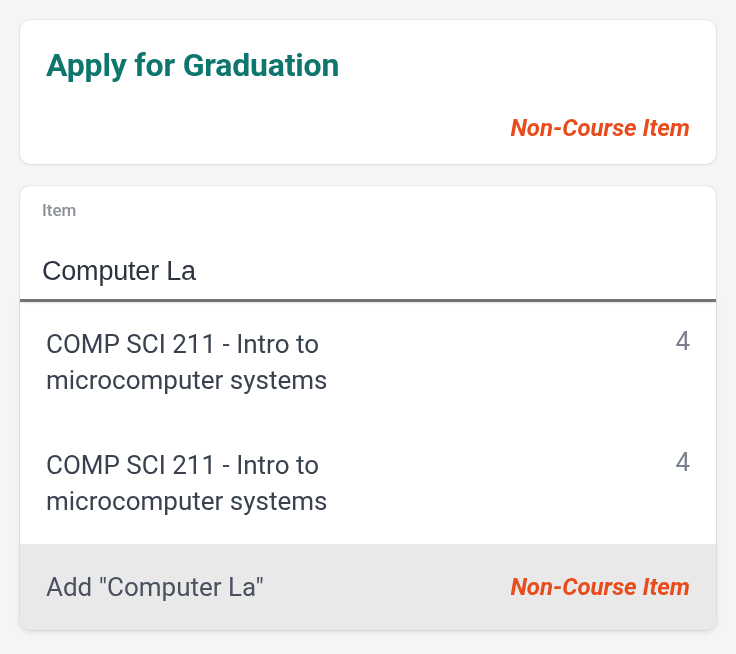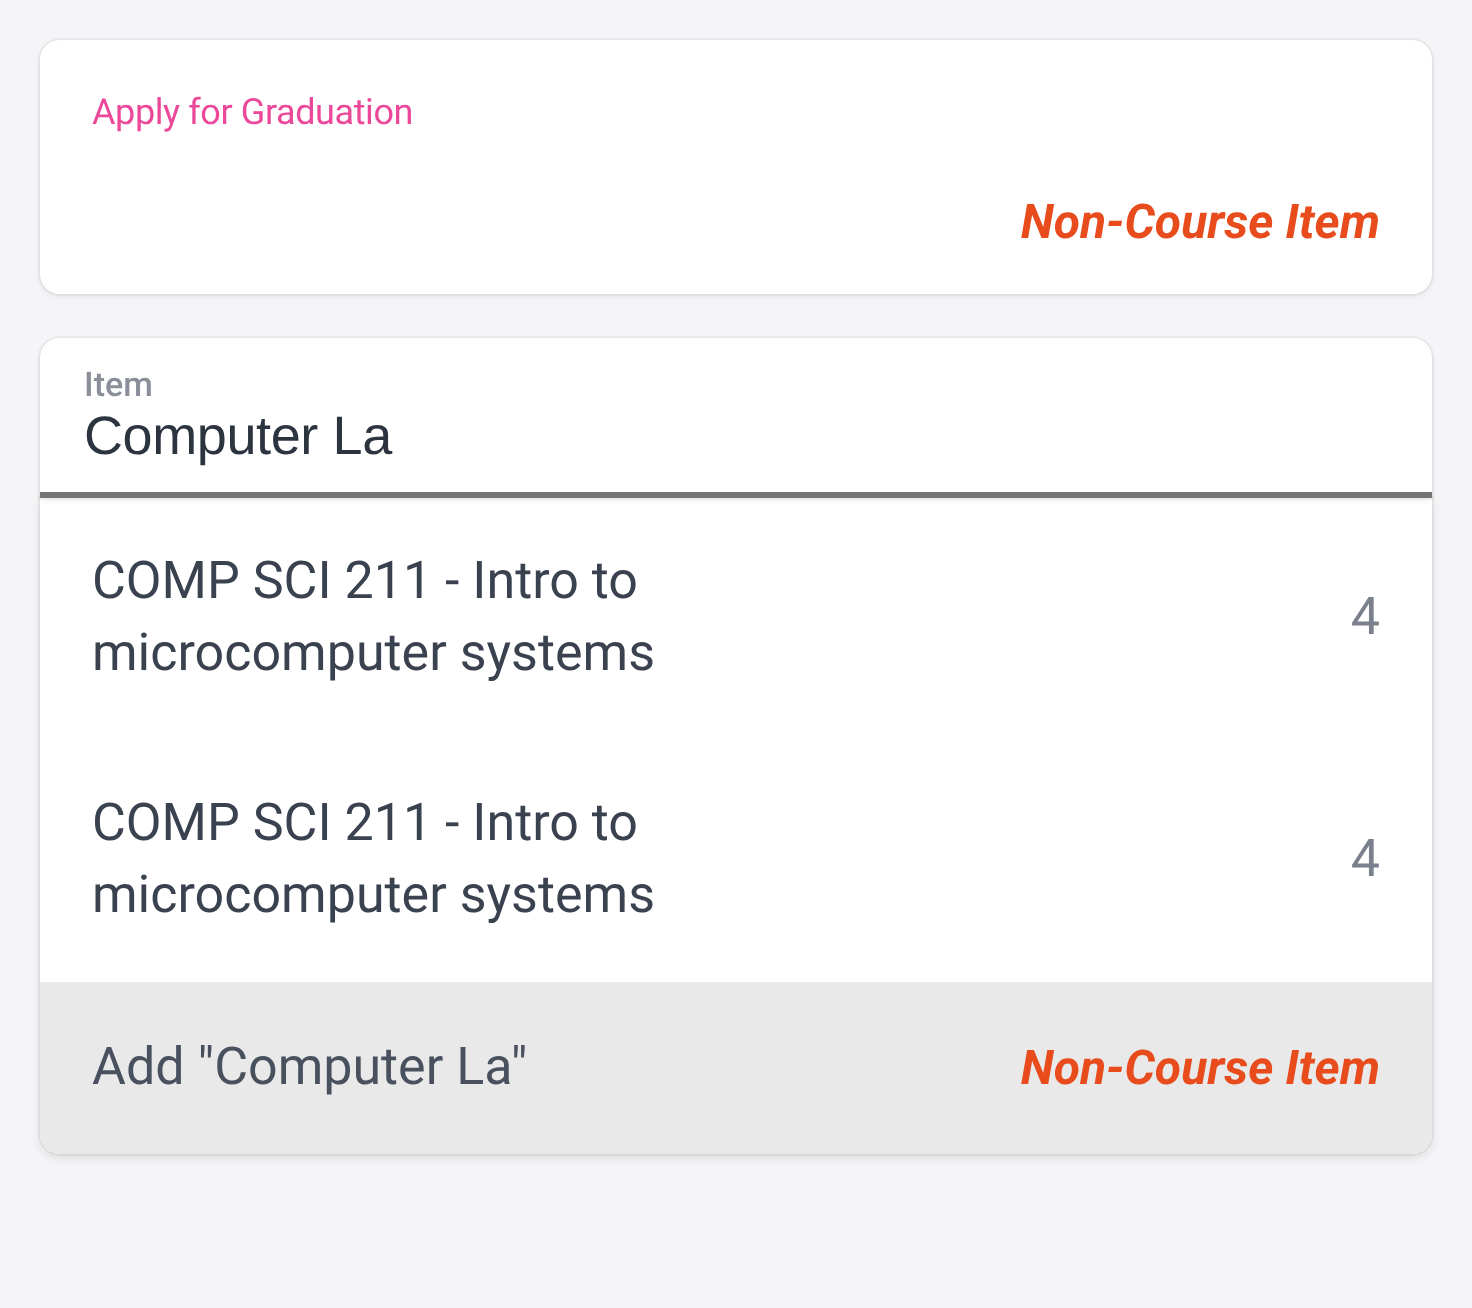--- a/index.html
+++ b/index.html
@@ -13,23 +13,23 @@
     color: #2c3440;
   }
   .card {
     background: #fff;
     border-radius: 10px;
     box-shadow: 0 1px 3px rgba(0,0,0,0.08), 0 0 0 1px rgba(0,0,0,0.04);
     margin-top: 20px;
     padding: 26px 26px 22px 26px;
   }
   .card-title {
-    font-size: 18px;
-    font-weight: 400;
-    color: #ec4899;
+    font-size: 32px;
+    font-weight: 700;
+    color: #0f766e;
     letter-spacing: -0.2px;
   }
   .non-course-badge {
     font-size: 24px;
     font-weight: 700;
     font-style: italic;
     color: #e84c1c;
     text-align: right;
     margin-top: 30px;
   }
@@ -44,40 +44,41 @@
   }
   .search-label {
     font-size: 17px;
     color: #8a8f99;
     font-weight: 500;
     margin-bottom: 0px;
   }
   .search-input-wrap {
     display: flex;
     align-items: flex-start;
+    margin-top: 36px;
   }
   .search-input {
     font-size: 27px;
     font-weight: 400;
     color: #2c3440;
     border: none;
     outline: none;
     width: 100%;
     background: transparent;
     letter-spacing: -0.2px;
   }
   .dropdown {
     background: #fff;
     border-radius: 0 0 10px 10px;
     box-shadow: 0 2px 6px rgba(0,0,0,0.10), 0 0 0 1px rgba(0,0,0,0.05);
     overflow: hidden;
   }
   .option {
     display: flex;
-    align-items: center;
+    align-items: flex-start;
     justify-content: space-between;
     padding: 24px 26px 24px 26px;
     cursor: pointer;
     gap: 20px;
   }
   .option-title {
     font-size: 26px;
     color: #3a4250;
     line-height: 1.4;
     max-width: 440px;

